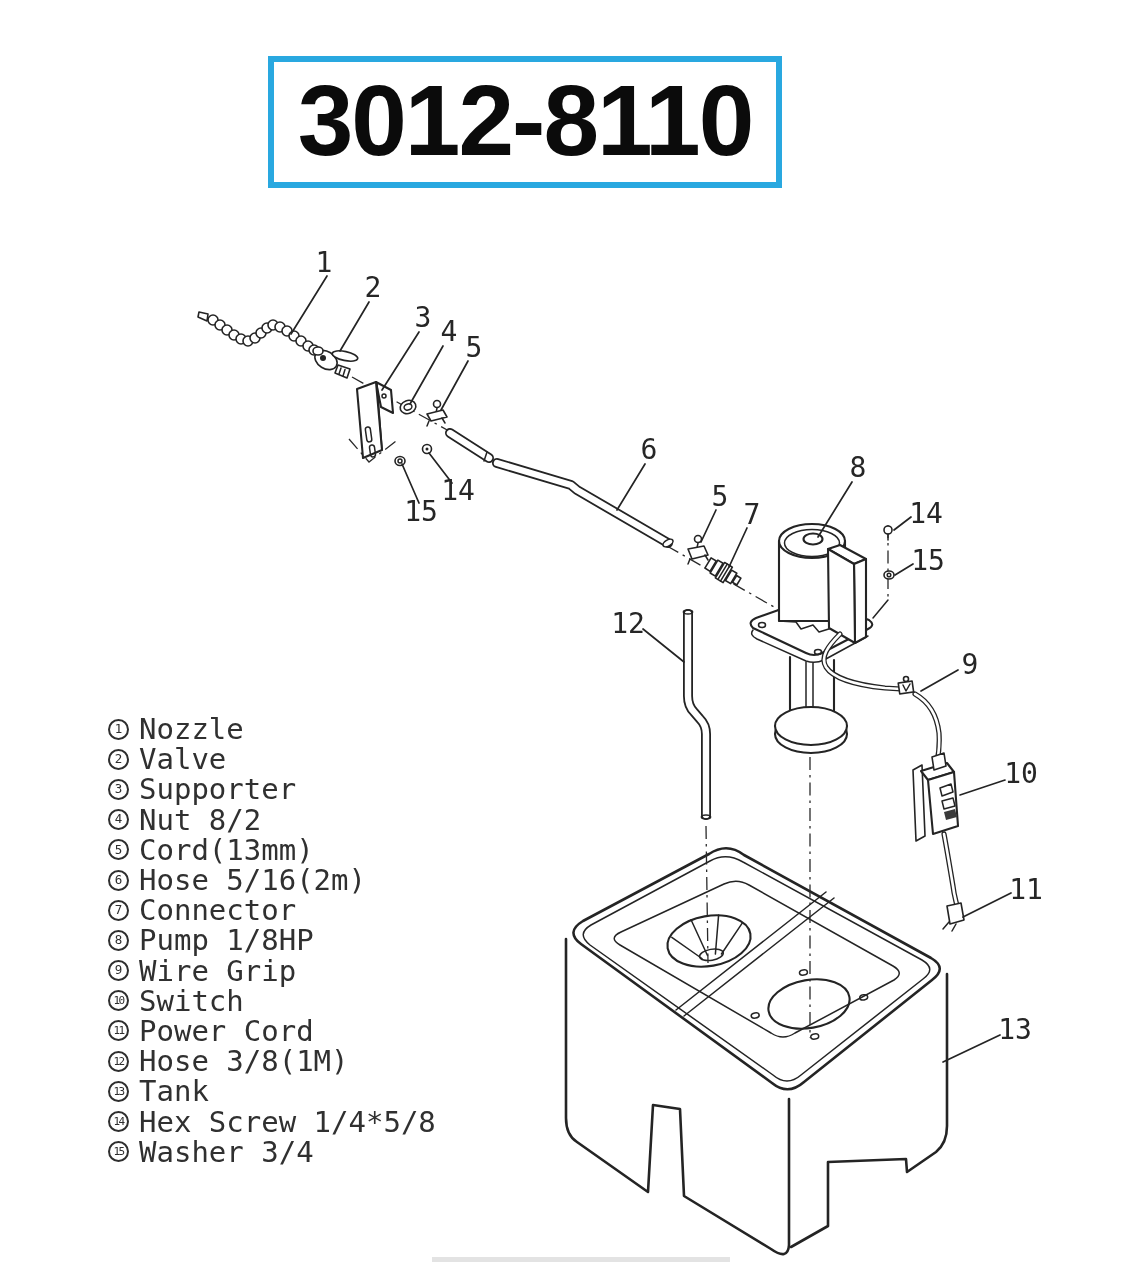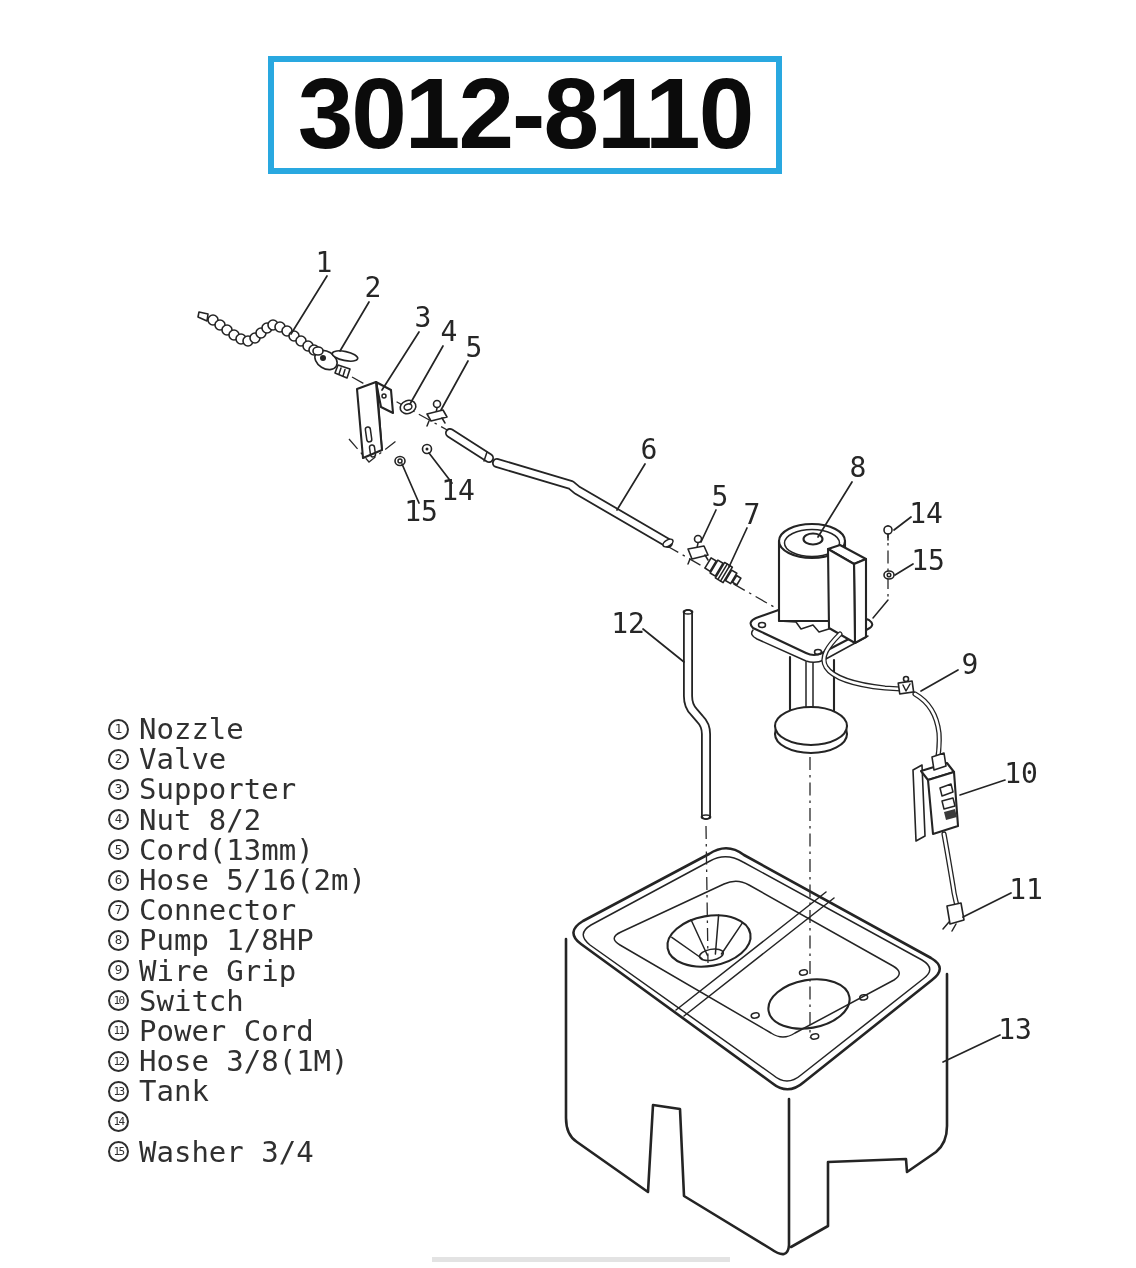--- a/index.html
+++ b/index.html
@@ -1,20 +1,20 @@
 <!DOCTYPE html>
 <html><head>
 <meta charset="utf-8">
 <style>
   html,body{margin:0;padding:0;background:#888;}
   .stage{position:relative;width:1136px;height:1268px;background:#ffffff;overflow:hidden;
          font-family:"DejaVu Sans Mono",monospace;}
   .stage svg{position:absolute;left:0;top:0;}
   
-  .titlebox{position:absolute;left:268px;top:56px;width:514px;height:118px;
+  .titlebox{position:absolute;left:268px;top:56px;width:514px;height:132px;
     box-sizing:border-box;border:6px solid #29a8e0;background:#fff;
     display:flex;align-items:center;justify-content:center;}
   .titlebox .pn{font-family:"Liberation Sans",sans-serif;font-weight:bold;
     font-size:100px;letter-spacing:-2px;color:#0b0b0b;line-height:1;transform:translateY(-2px);}
   
   .plist{position:absolute;left:108px;top:714px;display:flex;flex-direction:column;}
   .prow{height:30.2px;display:flex;align-items:center;gap:10px;}
   .badge{width:21px;height:21px;box-sizing:border-box;border:2px solid #2e2e2e;border-radius:50%;
     display:inline-flex;align-items:center;justify-content:center;flex-shrink:0;
     font-size:12.5px;color:#2e2e2e;line-height:1;}
@@ -324,20 +324,21 @@
     <div class="prow">
         <span class="badge two">12</span>
         <span class="plabel">Hose 3/8(1M)</span>
       </div>
     <div class="prow">
         <span class="badge two">13</span>
         <span class="plabel">Tank</span>
       </div>
     <div class="prow">
         <span class="badge two">14</span>
+        <span class="plabel">Hex Screw 1/4*5/8</span>
       </div>
     <div class="prow">
         <span class="badge two">15</span>
         <span class="plabel">Washer 3/4</span>
       </div>
   </div>
 
 </div>
 
 </body></html>

